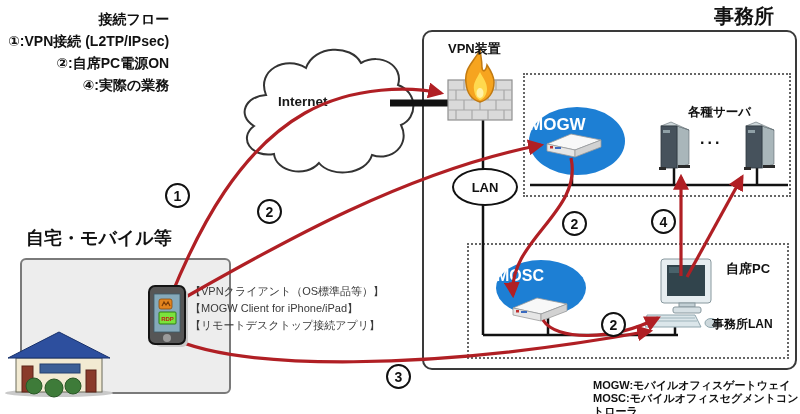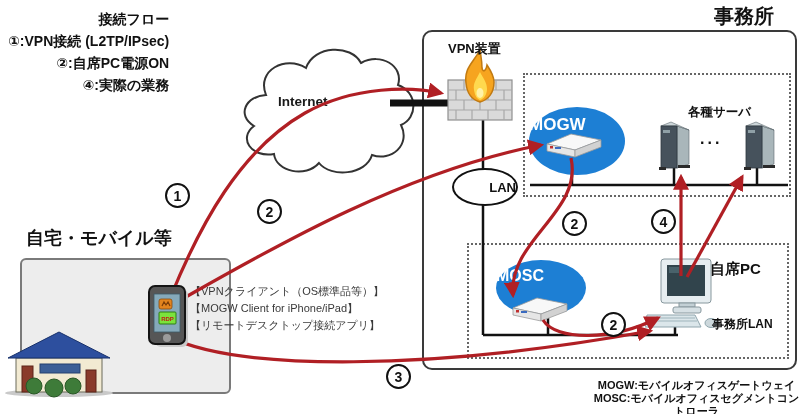--- a/index.html
+++ b/index.html
@@ -17,35 +17,35 @@
   .seg-bottom{left:467px;top:243px;width:318px;height:112px;}
   
   .office-title{left:714px;top:3px;font-size:20px;font-weight:bold;z-index:4;}
   .home-title{left:26px;top:226px;font-size:18px;font-weight:bold;z-index:4;}
   .legend{left:8px;top:8px;font-size:14px;font-weight:bold;line-height:22px;z-index:4;}
   .legend .t{display:block;text-align:right;}
   .legend .li{display:block;text-align:right;}
   .lbl{font-weight:bold;z-index:4;}
   .vpn-label{left:448px;top:40px;font-size:13px;}
   .servers-label{left:688px;top:104px;font-size:12.5px;}
-  .deskpc-label{left:710px;top:260px;font-size:15px;}
+  .deskpc-label{left:710px;top:260px;font-size:13px;padding-left:16px;}
   .officelan-label{left:712px;top:316px;font-size:12px;}
   .internet-label{left:278px;top:94px;font-size:13.5px;font-weight:700;z-index:4;color:#1a1a1a;}
   .footnote{left:593px;top:379px;font-size:11px;font-weight:bold;line-height:13px;z-index:4;}
-  .footnote span{display:block;text-align:center;}
+  .footnote span{display:block;}
   .notes{left:190px;top:283px;font-size:11px;line-height:17px;color:#3a3a3a;z-index:4;white-space:nowrap;}
   .notes span{display:block;}
   
   .blue-ellipse{border-radius:50%;background:var(--node-blue);z-index:3;text-align:left;color:#fff;font-weight:bold;}
   .mogw{left:529px;top:107px;width:96px;height:68px;font-size:17px;padding-top:0;}
   .mogw .nm{margin-top:8px;display:block;}
   .mosc{left:496px;top:260px;width:90px;height:56px;font-size:16px;}
   .mosc .nm{margin-top:7px;display:block;}
   .lan-node{left:452px;top:168px;width:62px;height:34px;border:2px solid #111;border-radius:50%;background:#fff;z-index:3;
-            display:flex;align-items:center;justify-content:flex-end;font-weight:bold;font-size:13px;}
+            display:flex;align-items:center;justify-content:center;font-weight:bold;font-size:13px;}
   .icon{z-index:3;}
   .phone{z-index:6;}
   
   .num{width:21px;height:21px;border:2px solid #111;border-radius:50%;background:#fff;z-index:7;
        display:flex;align-items:center;justify-content:center;font-weight:bold;font-size:14px;}
   
   .lines-svg{left:0;top:0;z-index:2;pointer-events:none;}
   .arrows-svg{left:0;top:0;z-index:5;pointer-events:none;}
   .rline{fill:none;stroke:var(--arrow);stroke-width:3.2px;}
   .ahead{fill:var(--arrow);}

